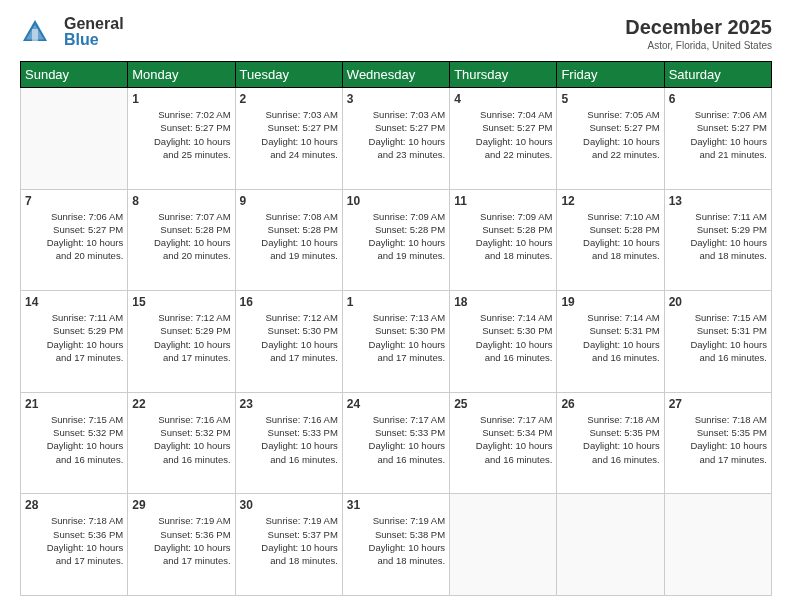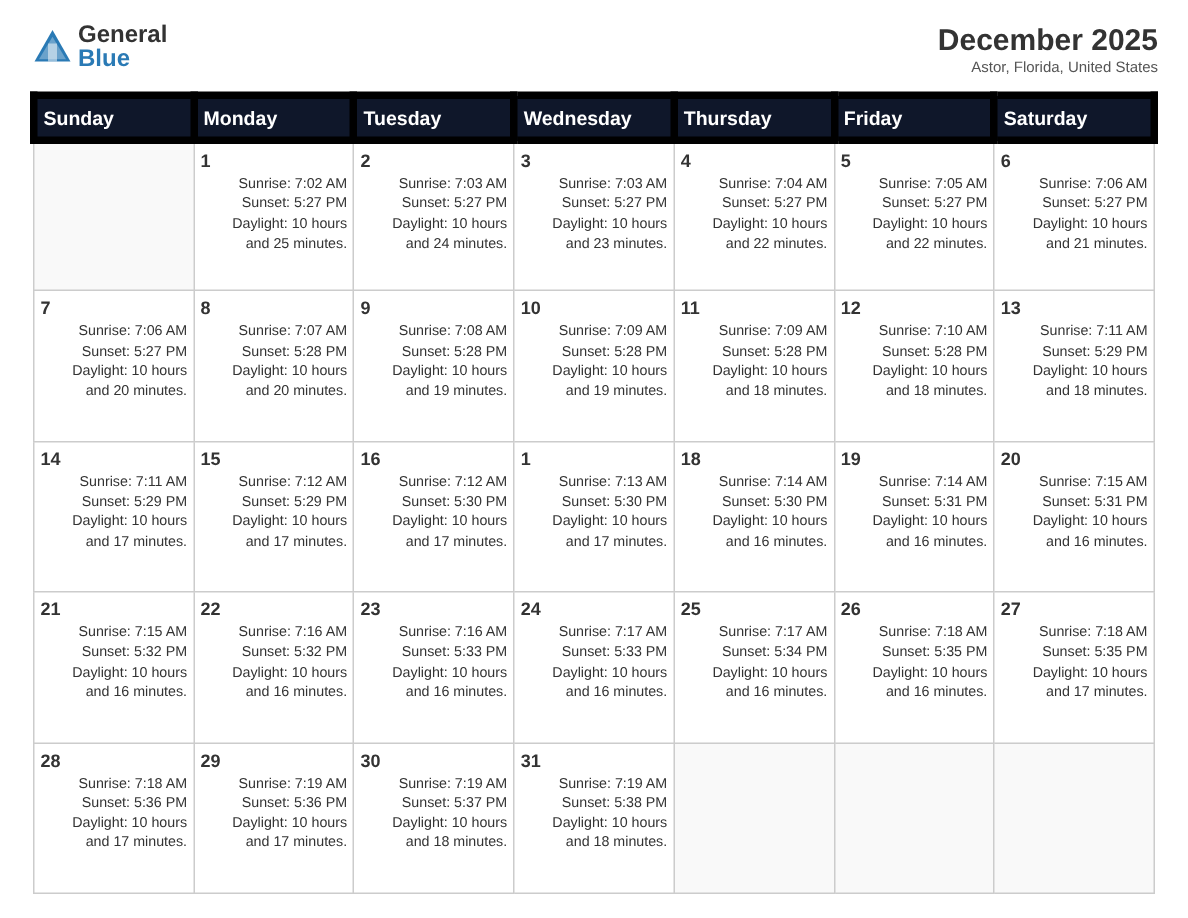--- a/index.html
+++ b/index.html
@@ -19,21 +19,21 @@
     }
     .header {
       display: flex;
       justify-content: space-between;
       align-items: flex-start;
       margin-bottom: 10px;
     }
     .logo {
       display: flex;
       align-items: center;
-      gap: 0;
+      gap: 12px;
     }
     .logo-text {
       display: flex;
       flex-direction: column;
       line-height: 1;
     }
     .logo-general {
       font-size: 16px;
       font-weight: bold;
       color: #333;
@@ -62,27 +62,27 @@
       color: #555;
       margin-top: 2px;
     }
     .calendar {
       width: 100%;
       border-collapse: collapse;
       flex: 1;
       font-size: 11px;
     }
     .calendar thead tr th {
-      background: #0f172a;
+      background: #15803d;
       color: #fff;
       padding: 5px 4px;
       text-align: left;
       font-size: 13px;
-      font-weight: bold;
-      border: 5px solid #000000;
+      font-weight: normal;
+      border: 1px solid #000000;
     }
     .calendar tbody tr td {
       border: 1px solid #ccc;
       vertical-align: top;
       padding: 4px 4px;
       width: calc(100% / 7);
       height: 88px;
       color: #333;
     }
     .day-number {

